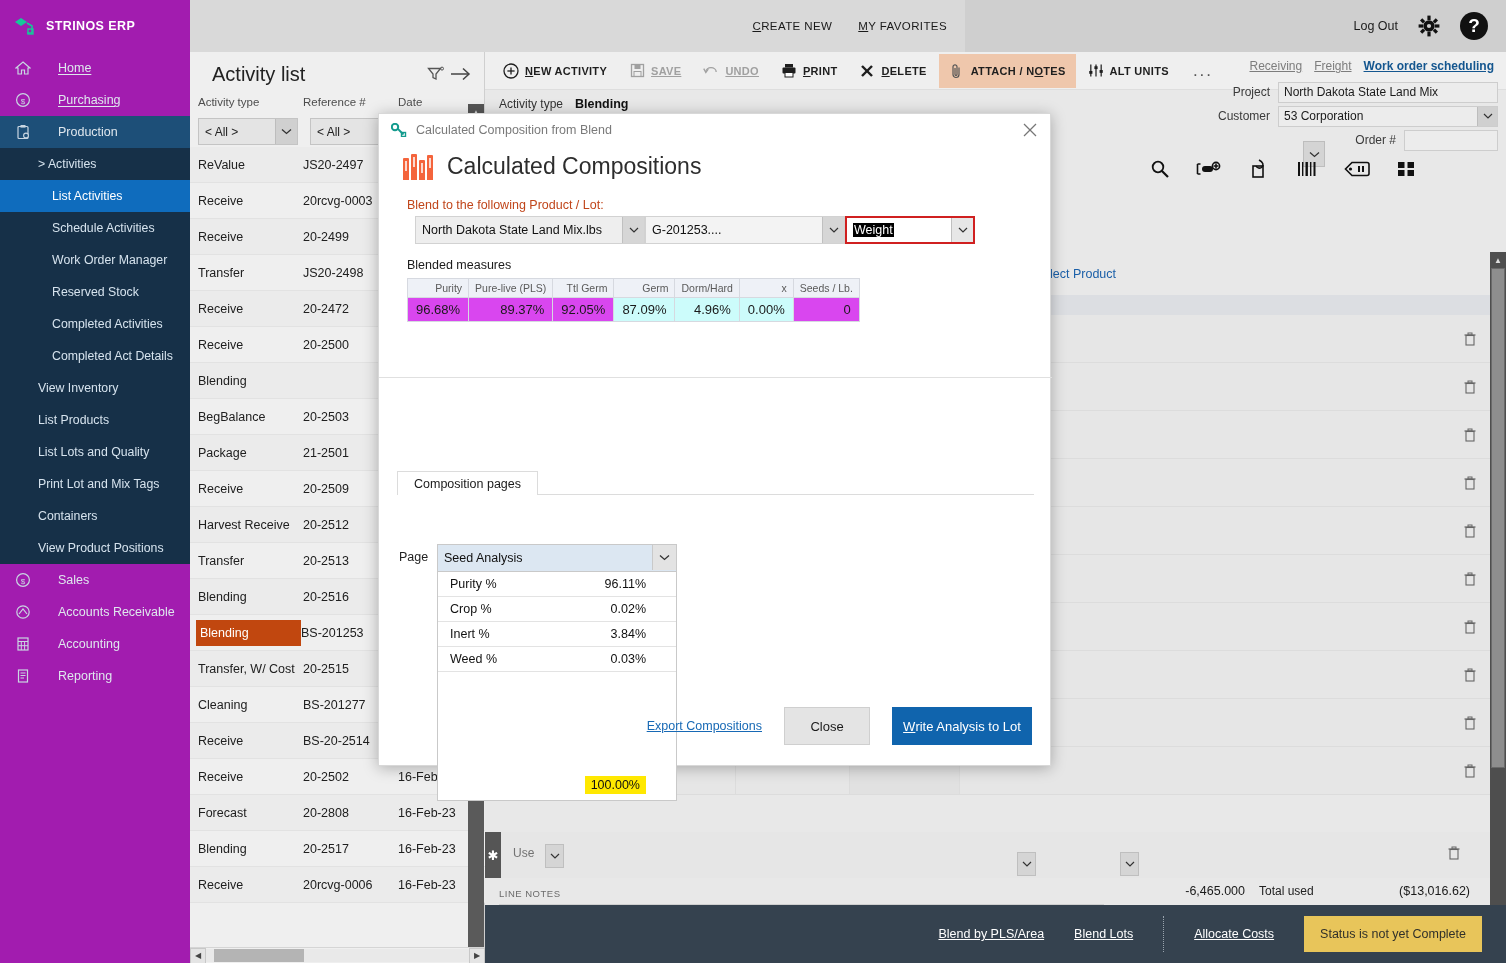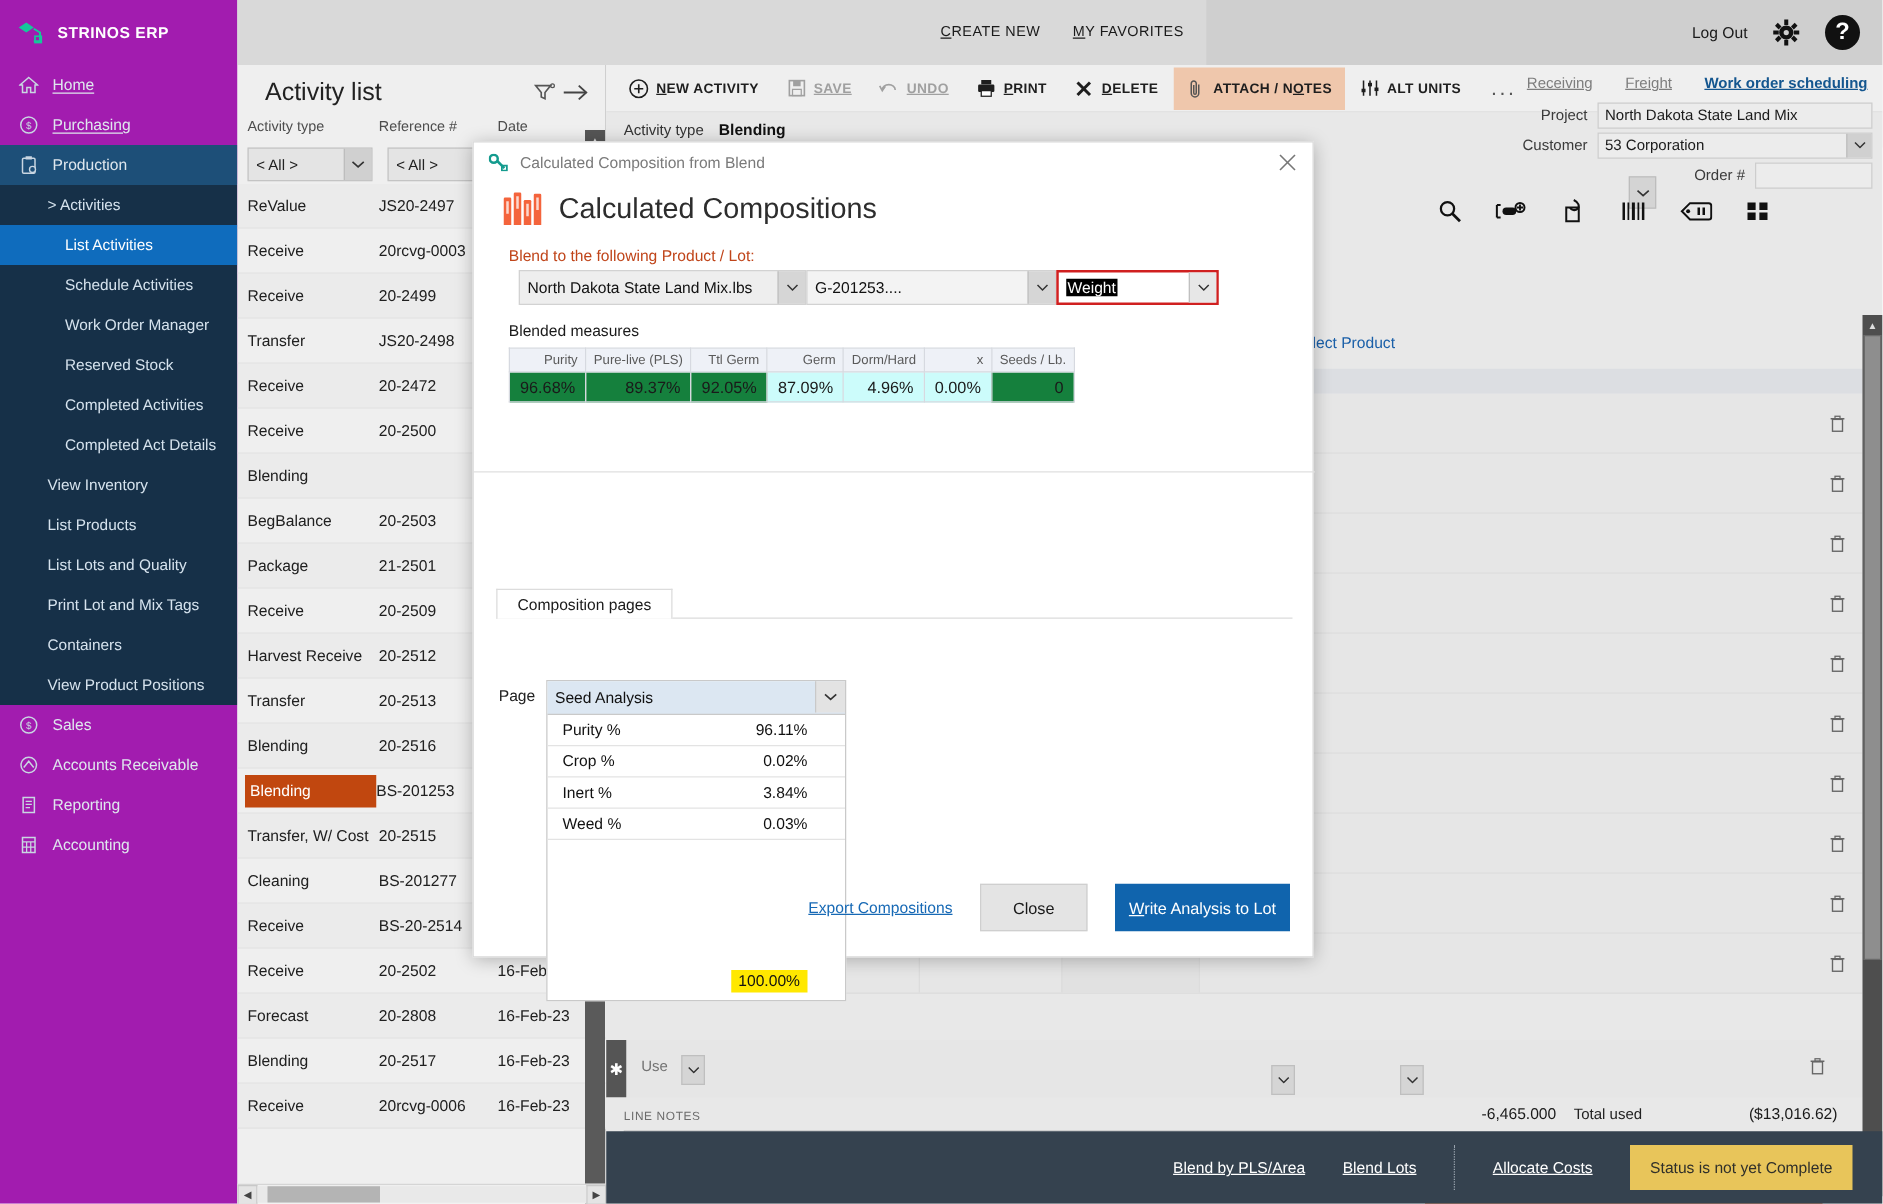--- a/index.html
+++ b/index.html
@@ -13,21 +13,21 @@
 
   
   .sidebar {
     position: absolute; left: 0; top: 0; width: 190px; height: 963px;
     background: #a21caf; color: #e9eef3; overflow: hidden;
   }
   .brand { display: flex; align-items: center; height: 52px; padding-left: 14px; gap: 10px; }
   .brand-logo { width: 22px; height: 20px; position: relative; flex: none; }
   .brand-name { font-size: 12.5px; font-weight: bold; letter-spacing: .4px; color: #fff; }
   .nav-item {
-    display: flex; align-items: center; gap: 10px;
+    display: flex; align-items: center; gap: 26px;
     height: 32px; padding-left: 14px; font-size: 12.5px; color: #dfe7ee;
     white-space: nowrap;
   }
   .nav-item .nico { width: 18px; height: 18px; flex: none; display:flex; align-items:center; justify-content:center; }
   .nav-item.section-open { background: #1d4f78; }
   .nav-sub { background: #163048; }
   .nav-sub .nav-item { font-size: 12.3px; color: #d6e3ee; }
   .nav-item.level2 { padding-left: 38px; }
   .nav-item.level3 { padding-left: 52px; }
   .nav-item.active { background: #0f6cbd; color:#fff; }
@@ -95,21 +95,21 @@
   .rb .rbi { display:flex; align-items:center; justify-content:center; width:16px; height:16px; }
   .rb-more { font-size:17px; color:#555; padding:0 12px; letter-spacing:2px; }
 
   .acttype-row { display:flex; align-items:center; height:28px; padding-left:14px; gap:12px; background:#e8e8e8;}
   .acttype-lbl { font-size:12px; color:#333; }
   .acttype-val { font-size:12.5px; font-weight:bold; color:#111; }
   .acttype-drop { position:absolute; left:818px; top:89px; width:22px; height:26px; background:#d4d4d4; border:1px solid #bdbdbd;
     display:flex; align-items:center; justify-content:center; }
 
   .rightinfo { position:absolute; right:8px; top:0px; width:360px; }
-  .tabslinks { display:flex; justify-content:flex-end; gap:26px; height:28px; align-items:center; padding-right:4px; }
+  .tabslinks { display:flex; justify-content:flex-end; gap:12px; height:28px; align-items:center; padding-right:4px; }
   .tlink { font-size:12px; color:#7d7d7d; text-decoration:underline; }
   .tlink.act { color:#14568f; font-weight:bold; }
   .fldrow { display:flex; align-items:center; justify-content:flex-end; gap:8px; height:24px; }
   .fldlbl { font-size:12px; color:#3a3a3a; width:62px; text-align:right; }
   .fldbox { width:220px; height:21px; background:#ececec; border:1px solid #cdcdcd; font-size:12px; color:#1a1a1a;
     display:flex; align-items:center; padding-left:5px; position:relative; }
   .fldbox.short { width:94px; }
   .fdrop2 { position:absolute; right:0; top:0; width:20px; height:19px; background:#d0d0d0; border-left:1px solid #bdbdbd;
     display:flex; align-items:center; justify-content:center; }
   .iconstrip { display:flex; gap:26px; justify-content:flex-start; align-items:center; height:34px; padding-left:12px; }
@@ -190,21 +190,21 @@
     display:flex; align-items:center; justify-content:center; }
   .m-inp.w1 { width:230px; }
   .m-inp.w2 { width:200px; background:#f3f3f3;}
   .m-inp.w3 { width:130px; background:#fff; border:2px solid #d02020; }
   .m-inp.w3 .sel { background:#000; color:#fff; padding:0 1px; }
   .m-inp.w3 .chev { height:24px; background:#e7e7e7; }
   .m-bm-lbl { padding:14px 0 0 28px; font-size:12.5px; color:#1a1a1a; }
   .bmtable { margin:6px 0 0 28px; border-collapse:collapse; }
   .bmtable th { background:#eef1f7; border:1px solid #d6d9e0; font-size:10.5px; color:#5a5a5a;
     font-weight:normal; text-align:right; padding:3px 6px; }
-  .bmtable td { border:1px solid #d6d9e0; font-size:13px; color:#1a1a1a; text-align:right; padding:4px 8px; background:#15803d; }
+  .bmtable td { border:1px solid #d6d9e0; font-size:13px; color:#1a1a1a; text-align:right; padding:4px 8px; background:#d946ef; }
   .bmtable td.cyan { background:#ccfcfb; }
   .m-divider { position:absolute; left:0; top:263px; width:673px; height:1px; background:#e0e0e0; }
   .tabstrip { position:absolute; left:18px; top:380px; width:637px; height:1px; background:#dcdcdc; }
   .tab { position:absolute; left:18px; top:357px; height:24px; padding:0 16px; display:flex; align-items:center;
     font-size:12.5px; color:#1a1a1a; background:#fff; border:1px solid #dcdcdc; border-bottom:none; }
   .pagearea { position:absolute; left:58px; top:430px; }
   .page-lbl { position:absolute; left:-38px; top:6px; font-size:12.5px; color:#222; }
   .pagebox { width:240px; border:1px solid #c9c9c9; background:#fff; }
   .page-select { height:27px; background:#dce7f2; display:flex; align-items:center; padding-left:6px;
     font-size:12.5px; color:#111; position:relative; border-bottom:1px solid #c9c9c9;}
@@ -325,39 +325,39 @@
         <svg width="16" height="16" viewBox="0 0 16 16">
             <circle cx="8" cy="8" r="6.2" fill="none" stroke="#c9d6e2" stroke-width="1.2"></circle>
             <path d="M4 10 L8 5 L12 10" fill="none" stroke="#c9d6e2" stroke-width="1.2"></path>
           </svg>
       </span>
       <span>Accounts Receivable</span>
     </div>
     <div class="nav-item">
       <span class="nico">
         <svg width="16" height="16" viewBox="0 0 16 16">
-            <rect x="3.5" y="2" width="9" height="12" fill="none" stroke="#c9d6e2" stroke-width="1.2"></rect>
-            <line x1="5.5" y1="5" x2="10.5" y2="5" stroke="#c9d6e2" stroke-width="1"></line>
-            <line x1="5.5" y1="7.5" x2="10.5" y2="7.5" stroke="#c9d6e2" stroke-width="1"></line>
-            <line x1="5.5" y1="10" x2="9" y2="10" stroke="#c9d6e2" stroke-width="1"></line>
-          </svg>
-      </span>
-      <span>Reporting</span>
-    </div>
-    <div class="nav-item">
-      <span class="nico">
-        <svg width="16" height="16" viewBox="0 0 16 16">
             <rect x="3" y="2" width="10" height="12" fill="none" stroke="#c9d6e2" stroke-width="1.2"></rect>
             <line x1="3" y1="5.5" x2="13" y2="5.5" stroke="#c9d6e2" stroke-width="1"></line>
             <line x1="6.3" y1="5.5" x2="6.3" y2="14" stroke="#c9d6e2" stroke-width="1"></line>
             <line x1="9.6" y1="5.5" x2="9.6" y2="14" stroke="#c9d6e2" stroke-width="1"></line>
             <line x1="3" y1="9.7" x2="13" y2="9.7" stroke="#c9d6e2" stroke-width="1"></line>
           </svg>
       </span>
       <span>Accounting</span>
+    </div>
+    <div class="nav-item">
+      <span class="nico">
+        <svg width="16" height="16" viewBox="0 0 16 16">
+            <rect x="3.5" y="2" width="9" height="12" fill="none" stroke="#c9d6e2" stroke-width="1.2"></rect>
+            <line x1="5.5" y1="5" x2="10.5" y2="5" stroke="#c9d6e2" stroke-width="1"></line>
+            <line x1="5.5" y1="7.5" x2="10.5" y2="7.5" stroke="#c9d6e2" stroke-width="1"></line>
+            <line x1="5.5" y1="10" x2="9" y2="10" stroke="#c9d6e2" stroke-width="1"></line>
+          </svg>
+      </span>
+      <span>Reporting</span>
     </div>
   </div>
 
   <div class="topbar">
     <div class="topbar-left">
       <span class="topbar-link"><span class="accent-u">C</span><span>REATE NEW</span></span>
       <span class="topbar-link"><span class="accent-u">M</span><span>Y FAVORITES</span></span>
     </div>
     <div class="topbar-right">
       <span class="logout">Log Out</span>

